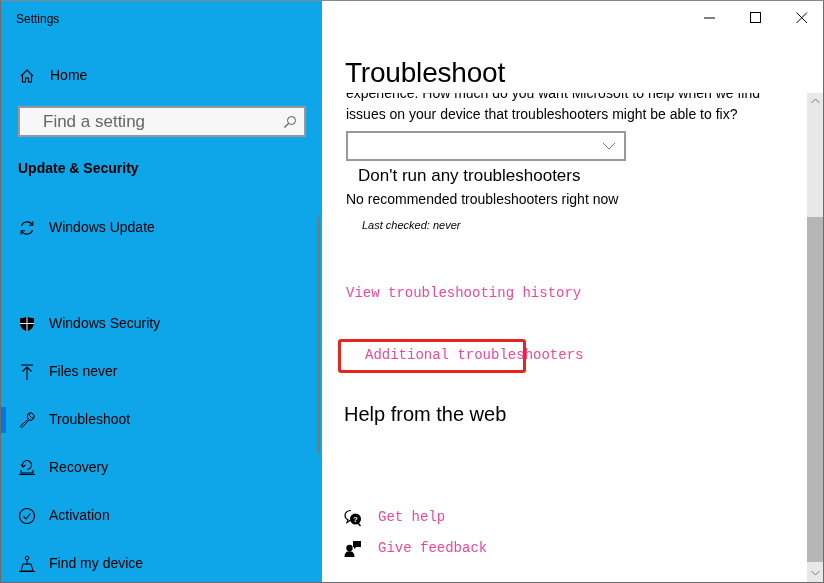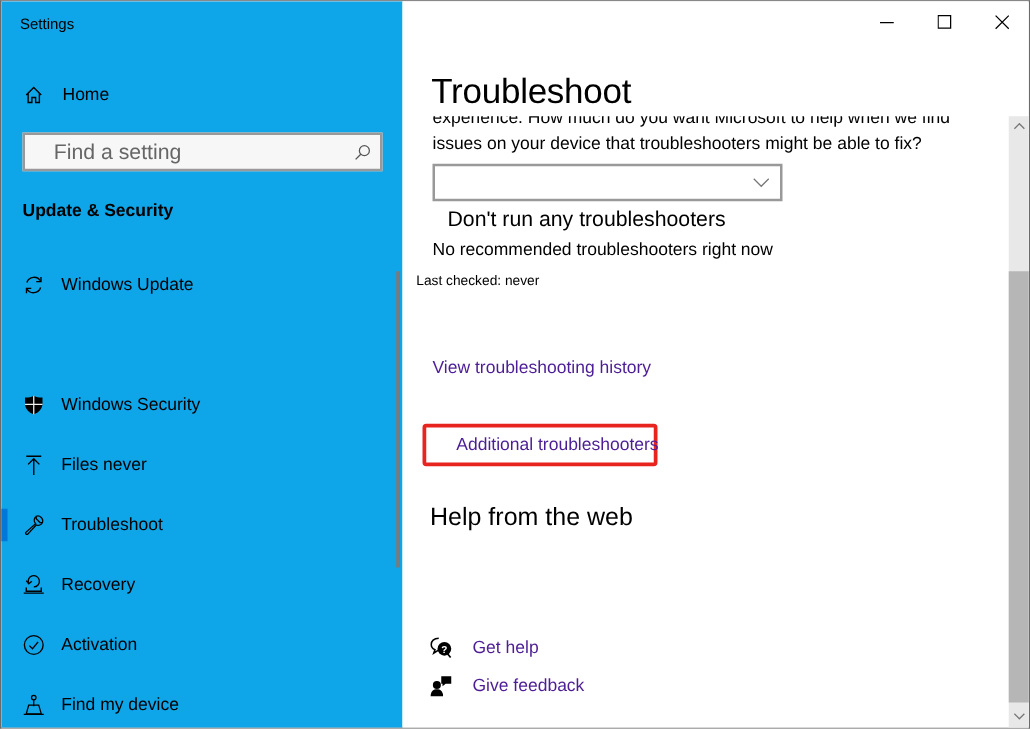--- a/index.html
+++ b/index.html
@@ -39,23 +39,23 @@
 
   .content-clip { position: absolute; left: 0; top: 92px; width: 485px; height: 491px; overflow: hidden; }
   .partial-line { position: absolute; left: 24px; top: -8px; font-size: 14px; color: #000; white-space: nowrap; }
   .question-line { position: absolute; left: 24px; top: 13px; font-size: 14px; color: #000; white-space: nowrap; }
 
   .dropdown { position: absolute; left: 24px; top: 38px; width: 280px; height: 30px; border: 2px solid #999; background: #fff; cursor: pointer; }
   .dropdown .value { position: absolute; left: 10px; top: 5px; font-size: 17px; margin-top: 28px; }
   .dropdown .chev { position: absolute; right: 8px; top: 8px; }
 
   .no-rec { position: absolute; left: 24px; top: 98px; font-size: 14px; }
-  .last-checked { position: absolute; left: 11px; top: 126px; font-size: 11px; }
-
-  .link { color: #4c1d95; font-size: 14px; cursor: pointer; position: absolute; white-space: nowrap; }
+  .last-checked { position: absolute; left: 40px; top: 126px; font-size: 11px; font-style: italic; }
+
+  .link { color: #ec4899; font-size: 14px; cursor: pointer; position: absolute; white-space: nowrap; font-family: Liberation Mono, monospace; }
   .link-history { left: 24px; top: 192px; }
   .highlight-box { position: absolute; left: 16px; top: 246px; width: 188px; height: 34px; border: 3px solid #e8241f; border-radius: 3px; }
   .link-additional { left: 24px; top: 254px; margin-left: 19px; }
 
   .help-heading { position: absolute; left: 22px; top: 310px; font-size: 20px; color: #000; }
   .link-fixit { left: 24px; top: 351px; }
 
   .footer-row { position: absolute; left: 22px; height: 22px; width: 200px; cursor: pointer; }
   .footer-row .icon { position: absolute; left: 0; top: 2px; width: 18px; height: 18px; }
   .footer-row .link { position: absolute; left: 34px; top: 2px; }

